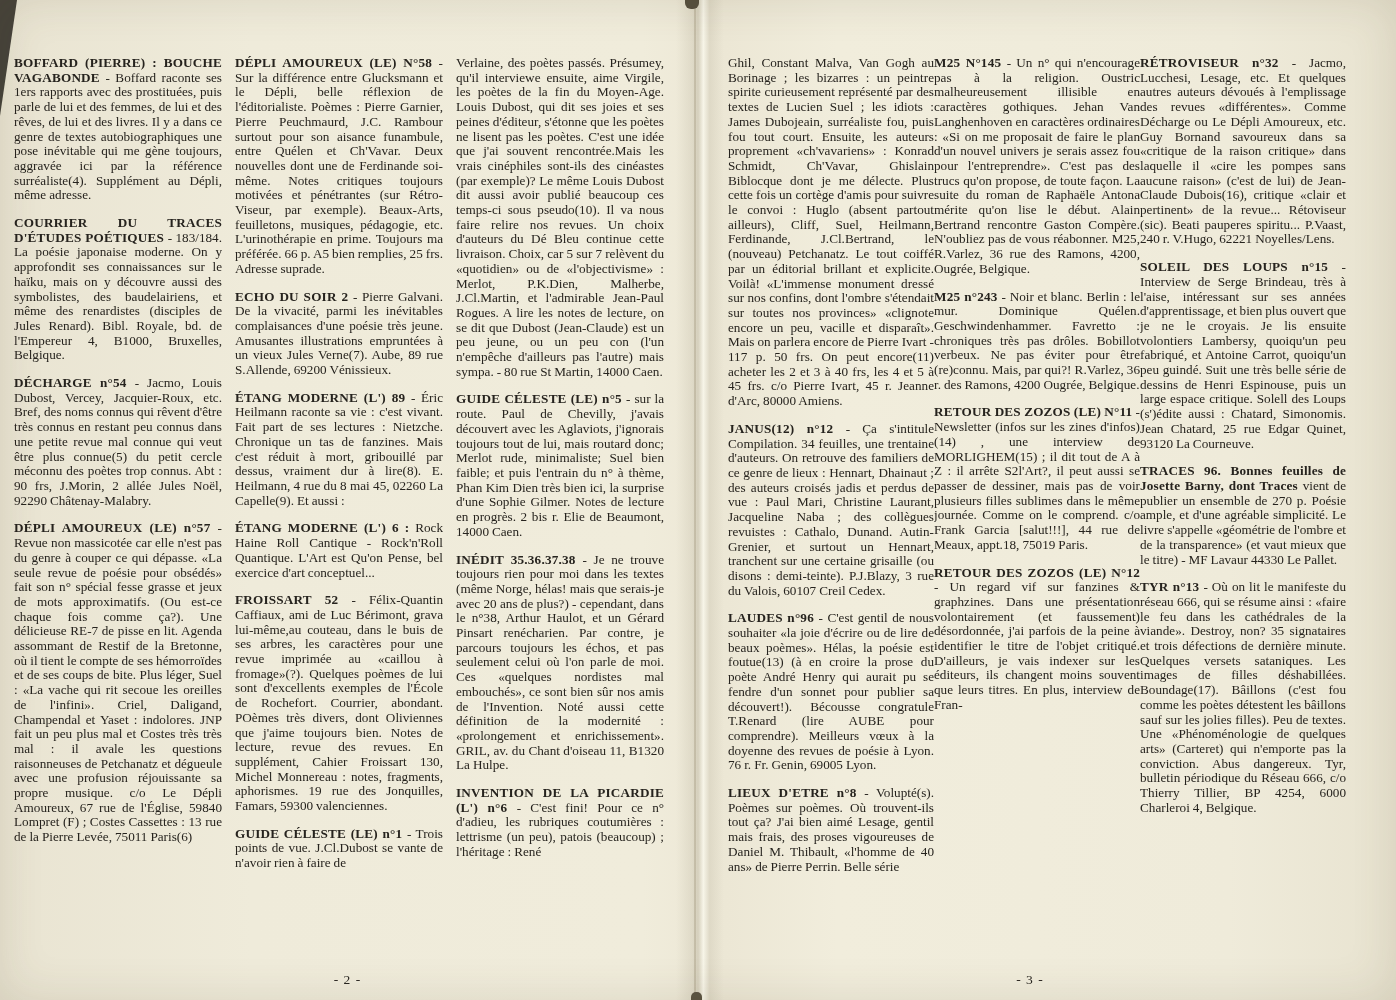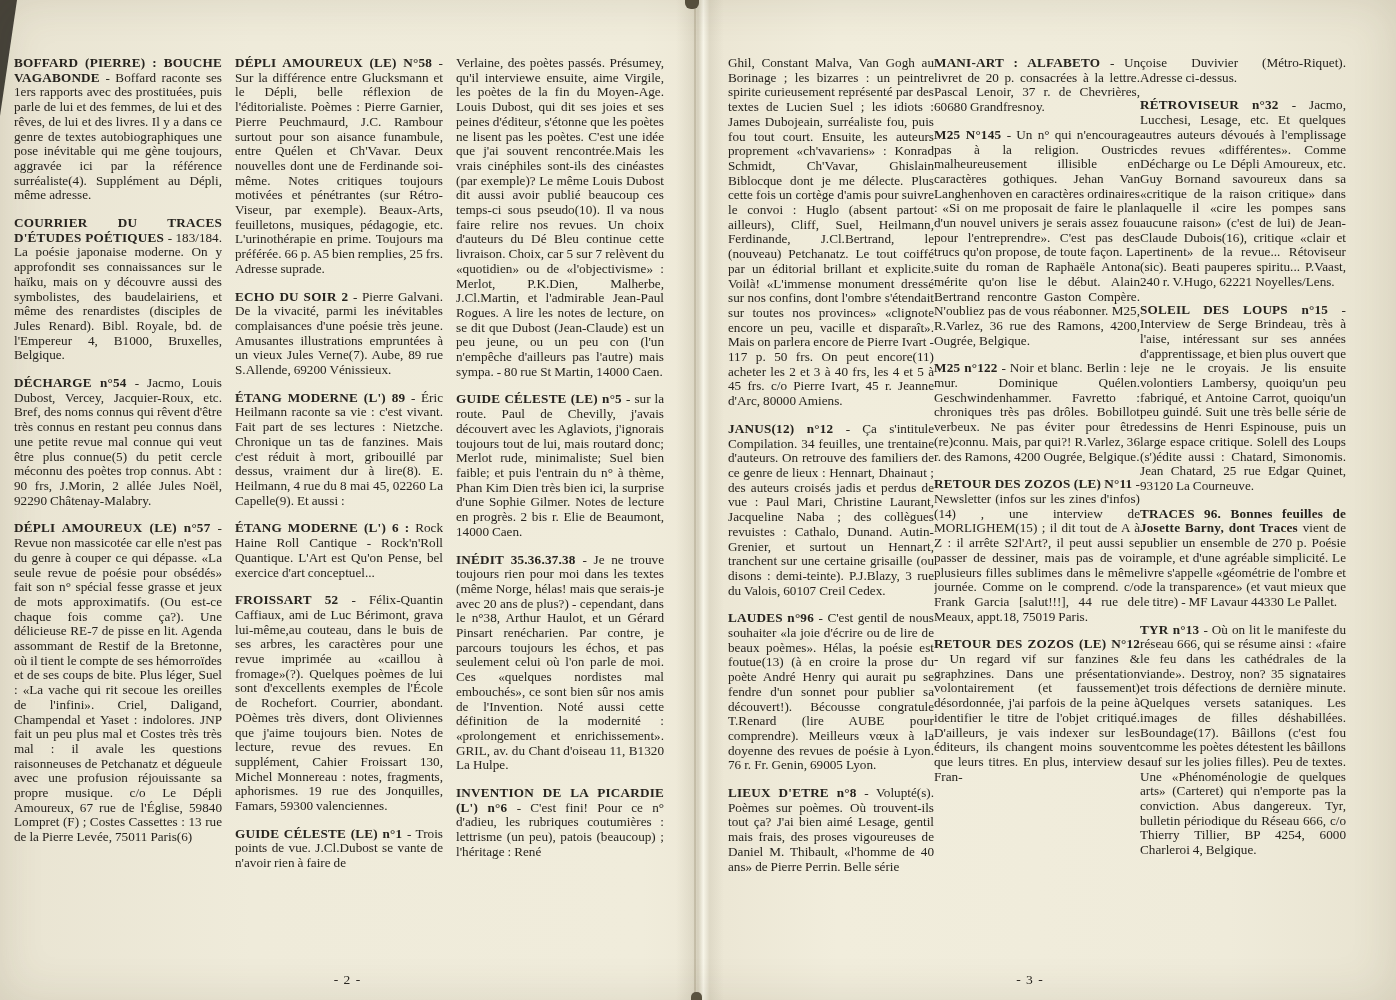--- a/index.html
+++ b/index.html
@@ -120,28 +120,26 @@
 
   <div class="page page-right">
     <div class="columns">
         <div class="column">
           <p class="entry">Ghil, Constant Malva, Van Gogh au Borinage ; les bizarres : un peintre spirite curieusement représenté par des textes de Lucien Suel ; les idiots : James Dubojeain, surréaliste fou, puis fou tout court. Ensuite, les auteurs proprement «ch'vavariens» : Konrad Schmidt, Ch'Vavar, Ghislain Biblocque dont je me délecte. Plus cette fois un cortège d'amis pour suivre le convoi : Huglo (absent partout ailleurs), Cliff, Suel, Heilmann, Ferdinande, J.Cl.Bertrand, le (nouveau) Petchanatz. Le tout coiffé par un éditorial brillant et explicite. Voilà! «L'immense monument dressé sur nos confins, dont l'ombre s'étendait sur toutes nos provinces» «clignote encore un peu, vacille et disparaît». Mais on parlera encore de Pierre Ivart - 117 p. 50 frs. On peut encore(11) acheter les 2 et 3 à 40 frs, les 4 et 5 à 45 frs. c/o Pierre Ivart, 45 r. Jeanne d'Arc, 80000 Amiens.</p>
           <p class="entry"><span class="entry-title">JANUS(12) n°12 </span>- Ça s'intitule Compilation. 34 feuilles, une trentaine d'auteurs. On retrouve des familiers de ce genre de lieux : Hennart, Dhainaut ; des auteurs croisés jadis et perdus de vue : Paul Mari, Christine Laurant, Jacqueline Naba ; des collègues revuistes : Cathalo, Dunand. Autin-Grenier, et surtout un Hennart, tranchent sur une certaine grisaille (ou disons : demi-teinte). P.J.Blazy, 3 rue du Valois, 60107 Creil Cedex.</p>
           <p class="entry"><span class="entry-title">LAUDES n°96 </span>- C'est gentil de nous souhaiter «la joie d'écrire ou de lire de beaux poèmes». Hélas, la poésie est foutue(13) (à en croire la prose du poète André Henry qui aurait pu se fendre d'un sonnet pour publier sa découvert!). Bécousse congratule T.Renard (lire AUBE pour comprendre). Meilleurs vœux à la doyenne des revues de poésie à Lyon. 76 r. Fr. Genin, 69005 Lyon.</p>
           <p class="entry"><span class="entry-title">LIEUX D'ETRE n°8 </span>- Volupté(s). Poèmes sur poèmes. Où trouvent-ils tout ça? J'ai bien aimé Lesage, gentil mais frais, des proses vigoureuses de Daniel M. Thibault, «l'homme de 40 ans» de Pierre Perrin. Belle série</p>
         </div>
         <div class="column">
-          <p class="entry"><span class="entry-title">MANI-ART : ALFABETO </span>- Un livret de 20 p. consacrées à la lettre. Pascal Lenoir, 37 r. de Chevrières, 60680 Grandfresnoy.</p>
           <p class="entry"><span class="entry-title">M25 N°145 </span>- Un n° qui n'encourage pas à la religion. Oustric malheureusement illisible en caractères gothiques. Jehan Van Langhenhoven en caractères ordinaires : «Si on me proposait de faire le plan d'un nouvel univers je serais assez fou pour l'entreprendre». C'est pas des trucs qu'on propose, de toute façon. La suite du roman de Raphaële Antona mérite qu'on lise le début. Alain Bertrand rencontre Gaston Compère. N'oubliez pas de vous réabonner. M25, R.Varlez, 36 rue des Ramons, 4200, Ougrée, Belgique.</p>
-          <p class="entry"><span class="entry-title">M25 n°122 </span>- Noir et blanc. Berlin : le mur. Dominique Quélen. Geschwindenhammer. Favretto : chroniques très pas drôles. Bobillot verbeux. Ne pas éviter pour être (re)connu. Mais, par qui?! R.Varlez, 36 r. des Ramons, 4200 Ougrée, Belgique.</p>
+          <p class="entry"><span class="entry-title">M25 n°243 </span>- Noir et blanc. Berlin : le mur. Dominique Quélen. Geschwindenhammer. Favretto : chroniques très pas drôles. Bobillot verbeux. Ne pas éviter pour être (re)connu. Mais, par qui?! R.Varlez, 36 r. des Ramons, 4200 Ougrée, Belgique.</p>
           <p class="entry"><span class="entry-title">RETOUR DES ZOZOS (LE) N°11 </span>- Newsletter (infos sur les zines d'infos)(14) , une interview de MORLIGHEM(15) ; il dit tout de A à Z : il arrête S2l'Art?, il peut aussi se passer de dessiner, mais pas de voir plusieurs filles sublimes dans le même journée. Comme on le comprend. c/o Frank Garcia [salut!!!], 44 rue de Meaux, appt.18, 75019 Paris.</p>
           <p class="entry"><span class="entry-title">RETOUR DES ZOZOS (LE) N°12 </span>- Un regard vif sur fanzines &amp; graphzines. Dans une présentation volontairement (et faussement) désordonnée, j'ai parfois de la peine à identifier le titre de l'objet critiqué. D'ailleurs, je vais indexer sur les éditeurs, ils changent moins souvent que leurs titres. En plus, interview de Fran-</p>
         </div>
         <div class="column">
-          <p class="entry">çoise Duvivier (Métro-Riquet). Adresse ci-dessus.</p>
           <p class="entry"><span class="entry-title">RÉTROVISEUR n°32 </span>- Jacmo, Lucchesi, Lesage, etc. Et quelques autres auteurs dévoués à l'emplissage des revues «différentes». Comme Décharge ou Le Dépli Amoureux, etc. Guy Bornand savoureux dans sa «critique de la raison critique» dans laquelle il «cire les pompes sans aucune raison» (c'est de lui) de Jean-Claude Dubois(16), critique «clair et pertinent» de la revue... Rétoviseur (sic). Beati pauperes spiritu... P.Vaast, 240 r. V.Hugo, 62221 Noyelles/Lens.</p>
           <p class="entry"><span class="entry-title">SOLEIL DES LOUPS n°15 </span>- Interview de Serge Brindeau, très à l'aise, intéressant sur ses années d'apprentissage, et bien plus ouvert que je ne le croyais. Je lis ensuite volontiers Lambersy, quoiqu'un peu fabriqué, et Antoine Carrot, quoiqu'un peu guindé. Suit une très belle série de dessins de Henri Espinouse, puis un large espace critique. Solell des Loups (s')édite aussi : Chatard, Simonomis. Jean Chatard, 25 rue Edgar Quinet, 93120 La Courneuve.</p>
           <p class="entry"><span class="entry-title">TRACES 96. Bonnes feuilles de Josette Barny, dont Traces </span>vient de publier un ensemble de 270 p. Poésie ample, et d'une agréable simplicité. Le livre s'appelle «géométrie de l'ombre et de la transparence» (et vaut mieux que le titre) - MF Lavaur 44330 Le Pallet.</p>
           <p class="entry"><span class="entry-title">TYR n°13 </span>- Où on lit le manifeste du réseau 666, qui se résume ainsi : «faire le feu dans les cathédrales de la viande». Destroy, non? 35 signataires et trois défections de dernière minute. Quelques versets sataniques. Les images de filles déshabillées. Boundage(17). Bâillons (c'est fou comme les poètes détestent les bâillons sauf sur les jolies filles). Peu de textes. Une «Phénoménologie de quelques arts» (Carteret) qui n'emporte pas la conviction. Abus dangereux. Tyr, bulletin périodique du Réseau 666, c/o Thierry Tillier, BP 4254, 6000 Charleroi 4, Belgique.</p>
         </div>
       </div>
     <div class="page-number">- 3 -</div>
   </div>
 
   <div class="seam"></div>

